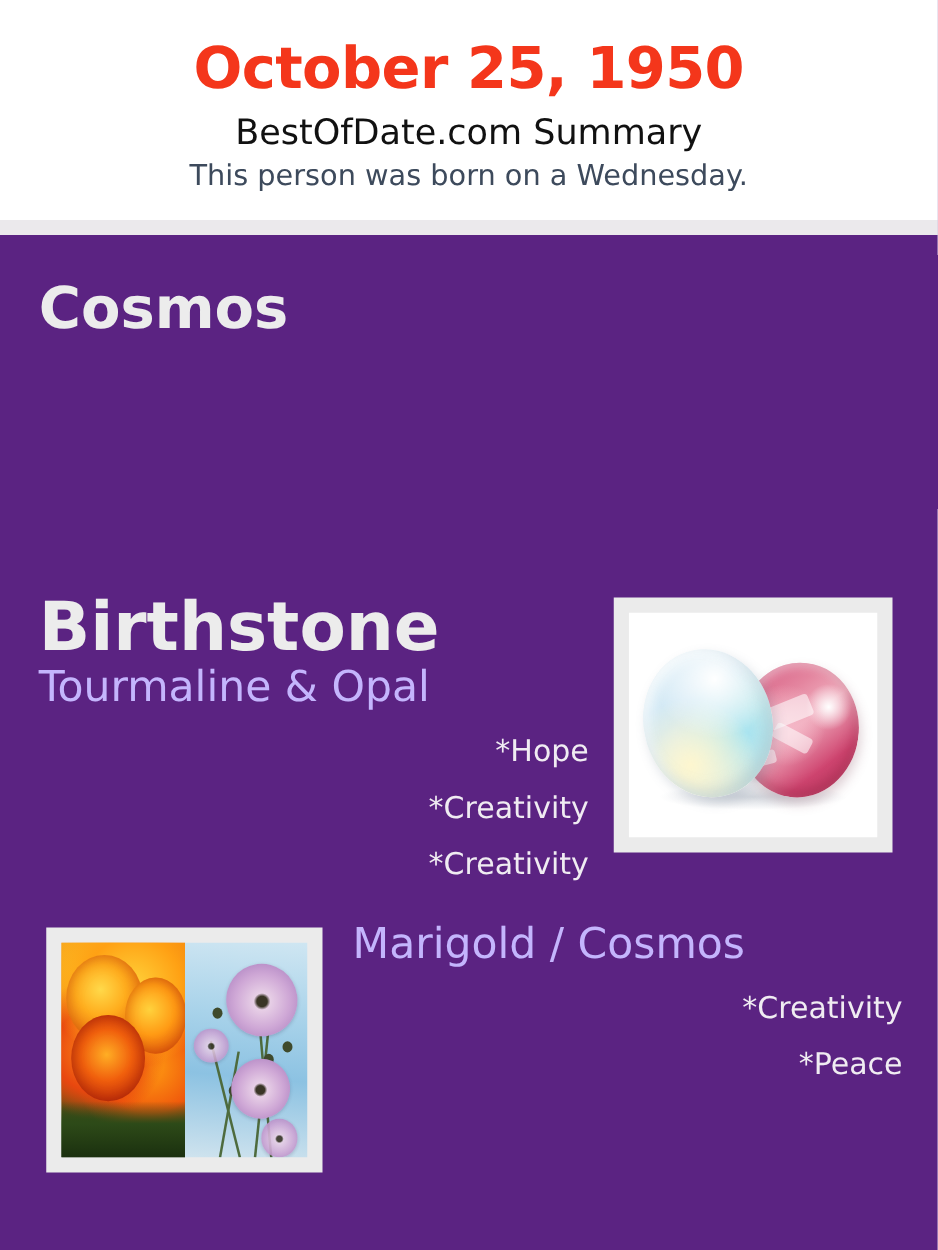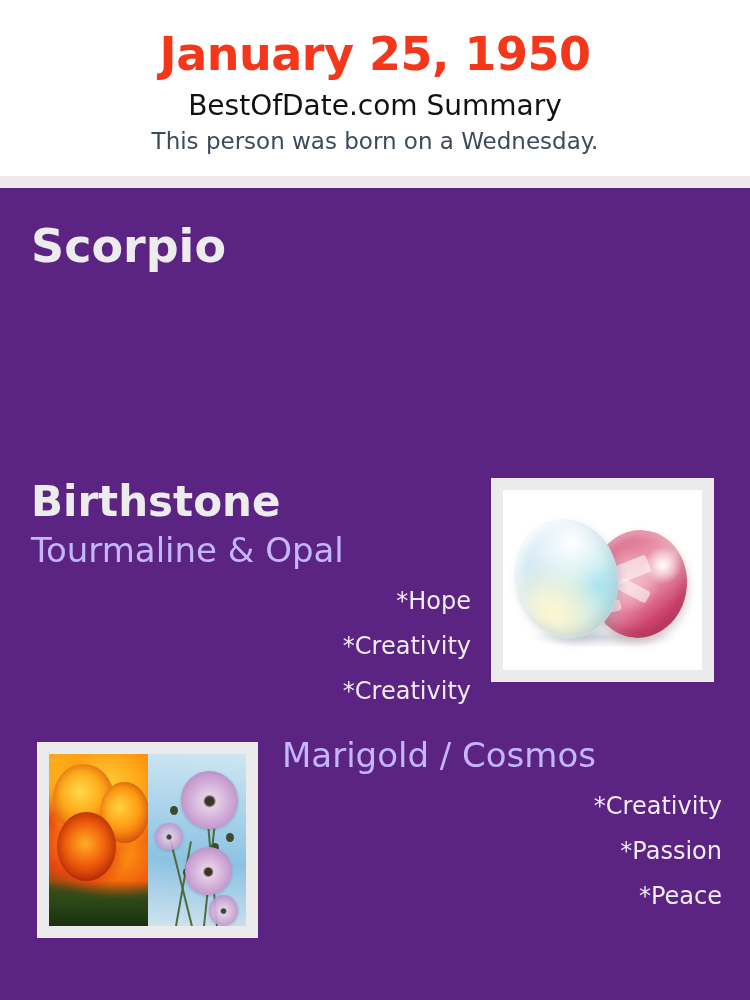--- a/index.html
+++ b/index.html
@@ -102,21 +102,21 @@
 
   
   .birthstone {
     position: absolute;
     left: 31px;
     top: 288px;
     width: 440px;
   }
   .section-heading {
     margin: 0;
-    font-size: 42px;
+    font-size: 54px;
     line-height: 52px;
     font-weight: bold;
     color: #ececec;
   }
   .section-sub {
     margin: 0;
     padding-top: 1px;
     font-size: 34px;
     line-height: 42px;
     font-weight: normal;
@@ -305,30 +305,30 @@
   .bud.b2 { left: 64%; top: 52%; }
   .bud.b3 { left: 36%; top: 66%; }
   .bud.b4 { left: 80%; top: 46%; }
 </style>
 </head>
 <body>
 
 <div class="page">
 
   <div class="header">
-    <h1 class="title-date">January 25, 1950</h1>
+    <h1 class="title-date">October 25, 1950</h1>
     <p class="subtitle">BestOfDate.com Summary</p>
     <p class="weekday">This person was born on a Wednesday.</p>
   </div>
   <div class="header-rule"></div>
 
   <div class="body-purple">
 
     <div class="zodiac">
-      <h2 class="zodiac-name">Scorpio</h2>
+      <h2 class="zodiac-name">Cosmos</h2>
     </div>
 
     <div class="birthstone">
       <h2 class="section-heading">Birthstone</h2>
       <p class="section-sub">Tourmaline &amp; Opal</p>
       <ul class="trait-list">
         <li>
           <span class="trait-star">*</span><span>Hope</span>
         </li>
         <li>
@@ -338,23 +338,20 @@
           <span class="trait-star">*</span><span>Creativity</span>
         </li>
       </ul>
     </div>
 
     <div class="birthflower">
       <p class="section-sub">Marigold / Cosmos</p>
       <ul class="trait-list">
         <li>
           <span class="trait-star">*</span><span>Creativity</span>
-        </li>
-        <li>
-          <span class="trait-star">*</span><span>Passion</span>
         </li>
         <li>
           <span class="trait-star">*</span><span>Peace</span>
         </li>
       </ul>
     </div>
   </div>
 
   <div class="photo-frame stone-frame">
     <div class="photo-inner">

